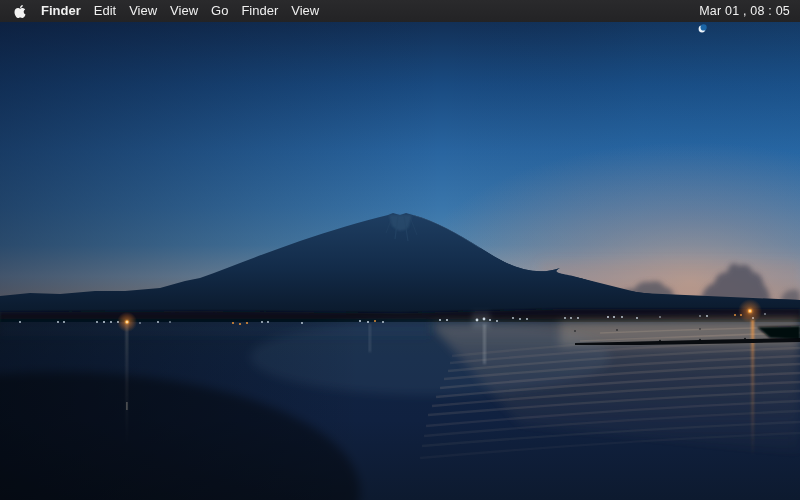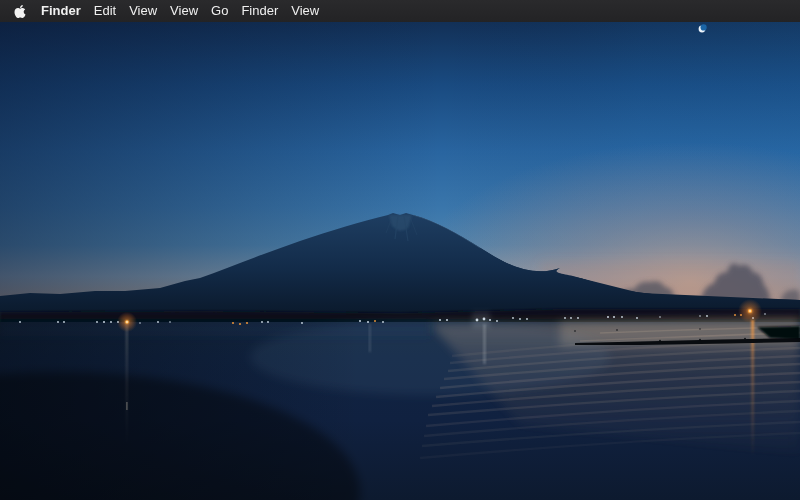--- a/index.html
+++ b/index.html
@@ -45,20 +45,21 @@
   <span class="appname">Finder</span>
   <div class="menus">
     <span class="menu-item">Edit</span>
     <span class="menu-item">View</span>
     <span class="menu-item">View</span>
     <span class="menu-item">Go</span>
     <span class="menu-item">Finder</span>
     <span class="menu-item">View</span>
   </div>
   <div class="spacer"></div>
+  <span class="clock">Mar 01 ,  08 : 05</span>
 </div>
 
 <div class="desktop">
   <svg viewBox="0 0 800 478" preserveAspectRatio="none">
     <defs>
       <linearGradient id="gSky" x1="0" y1="0" x2="0" y2="310" gradientUnits="userSpaceOnUse">
         <stop offset="0" stop-color="#123057"></stop>
         <stop offset=".2" stop-color="#194a80"></stop>
         <stop offset=".42" stop-color="#2965a0"></stop>
         <stop offset=".6" stop-color="#3a76ab"></stop>

